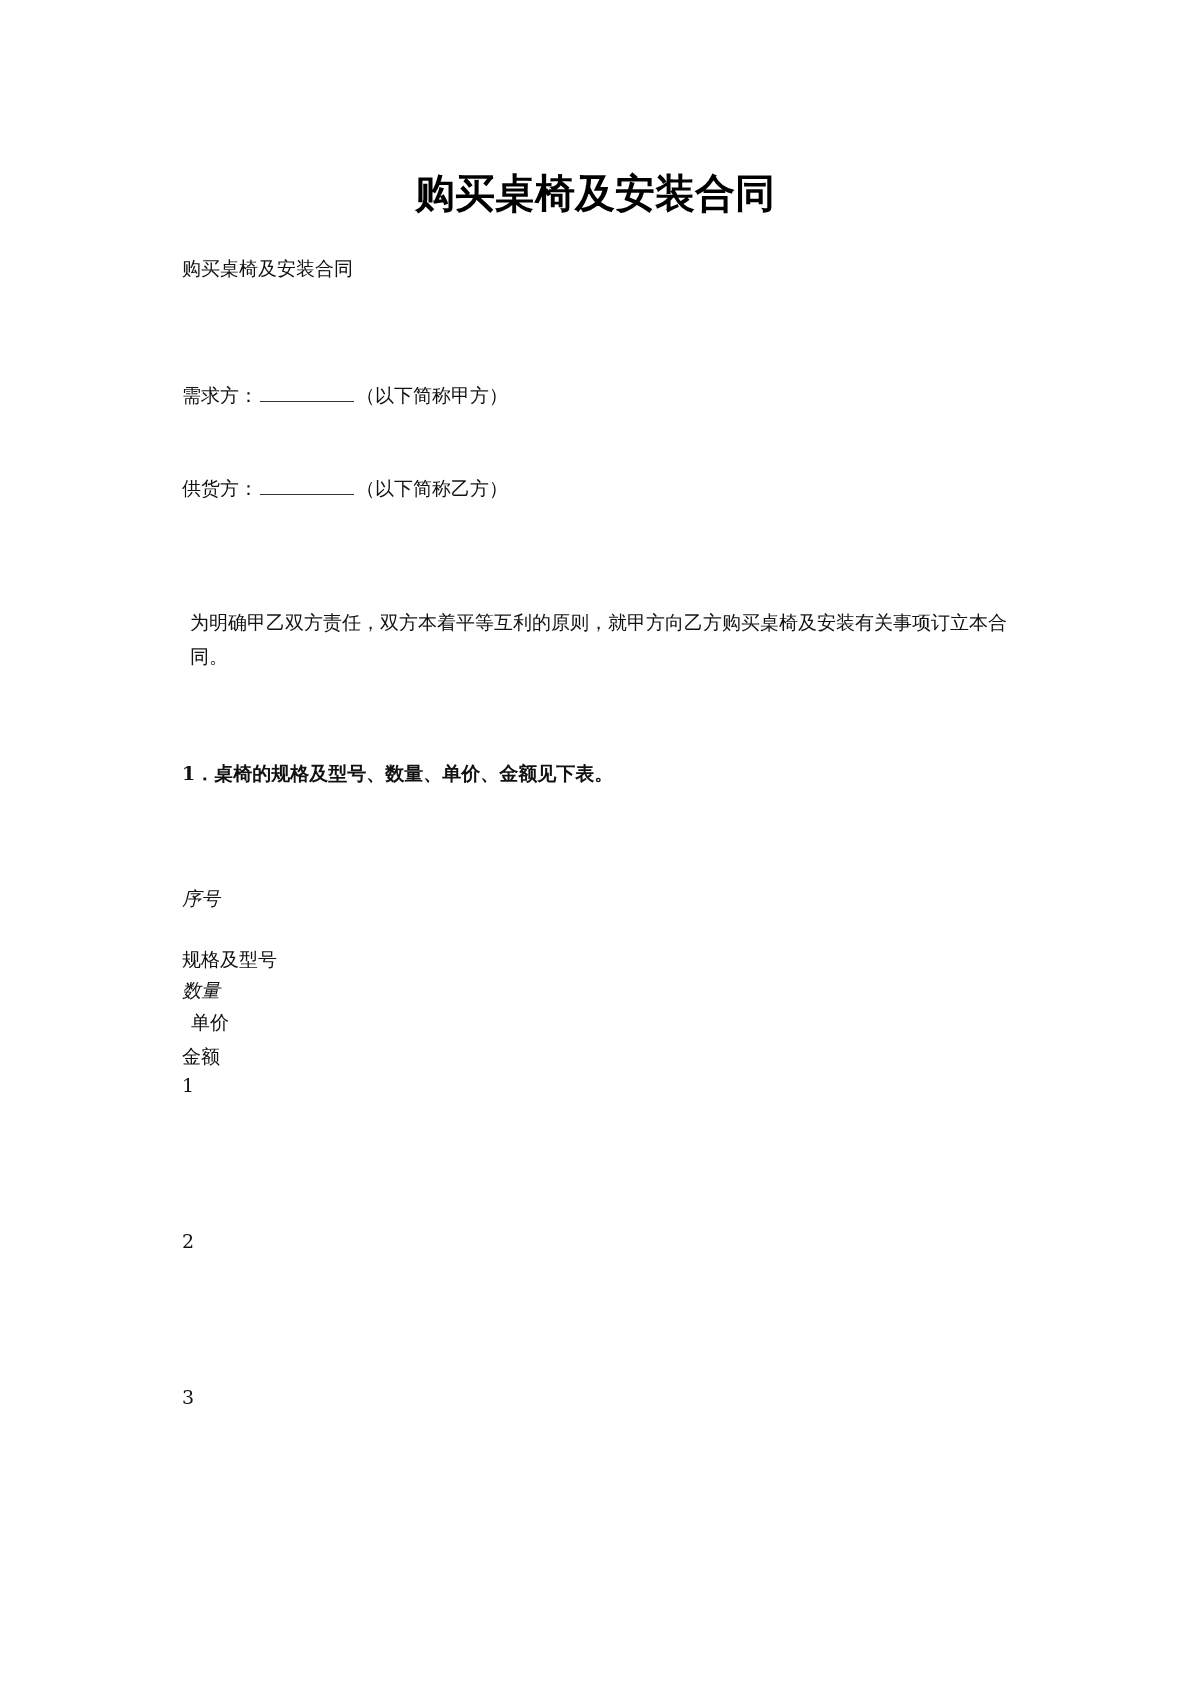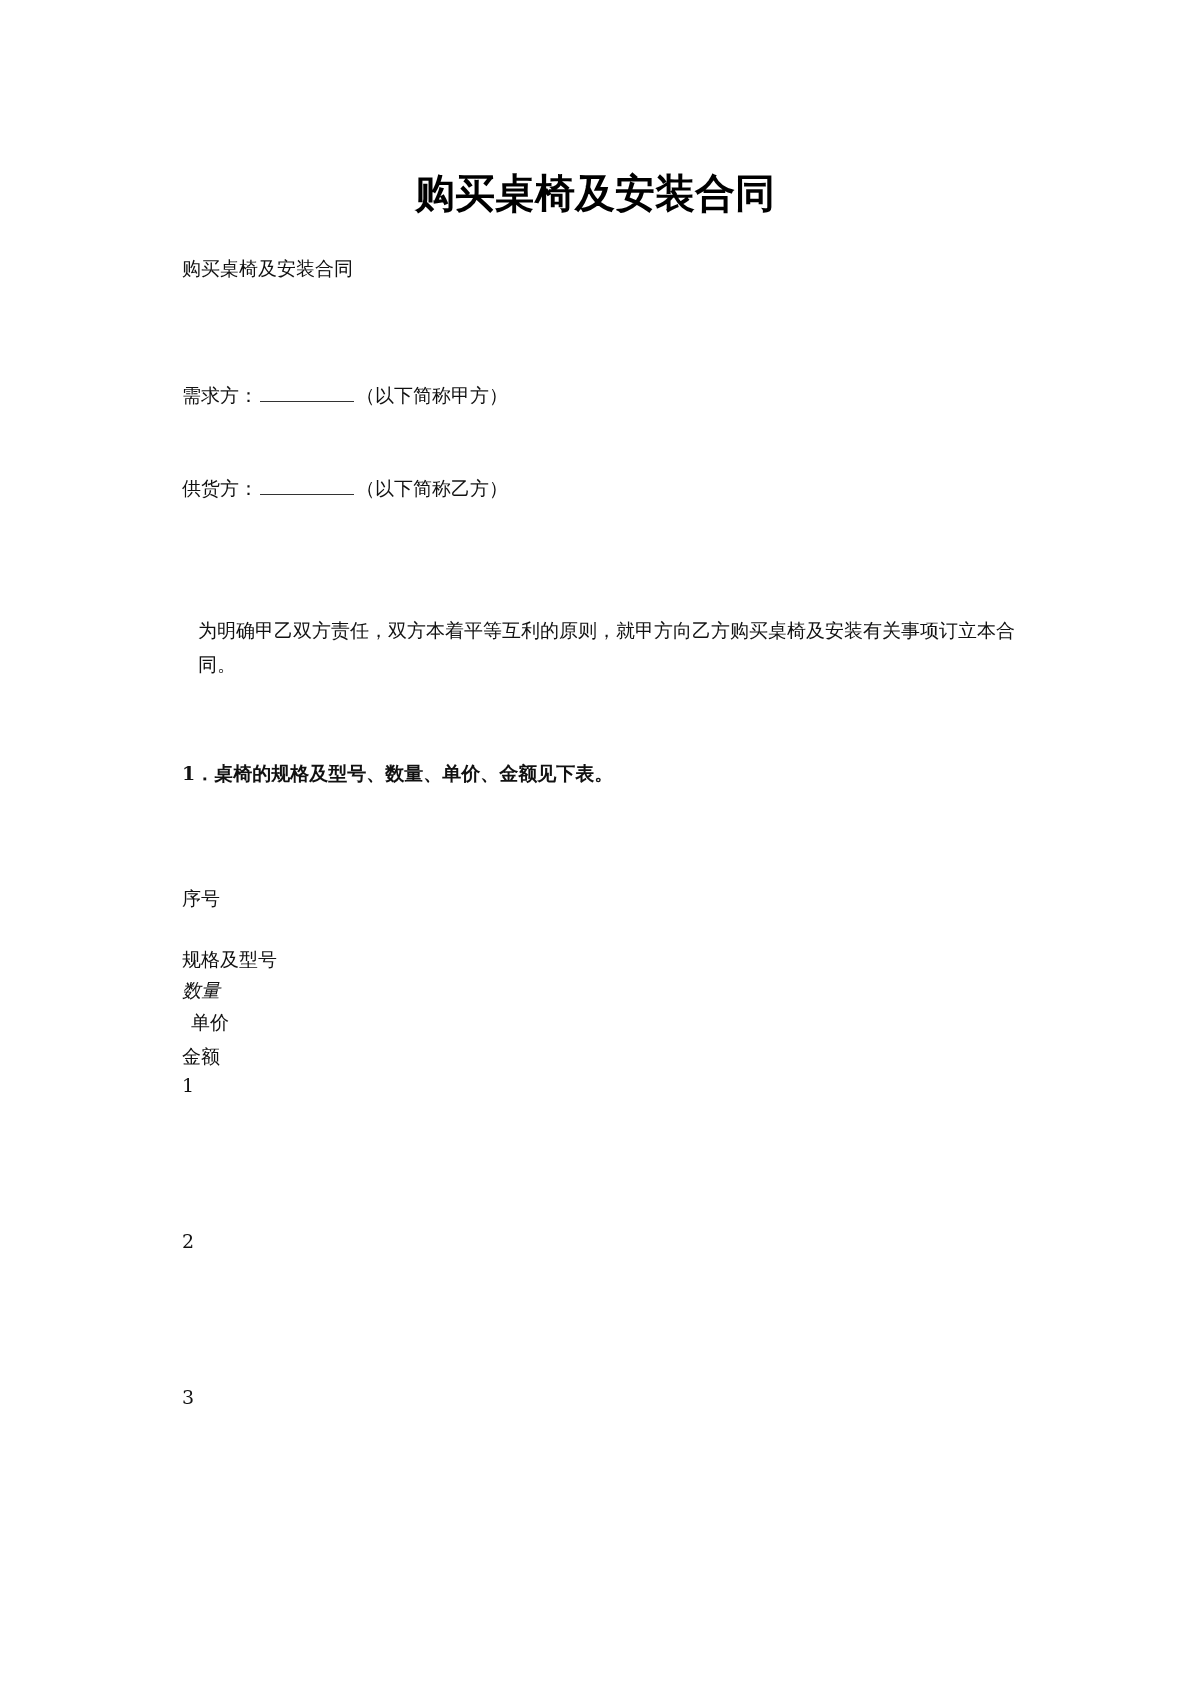--- a/index.html
+++ b/index.html
@@ -42,21 +42,21 @@
       line-height: 32px;
       white-space: nowrap;
       margin: 0;
     }
     .para {
       position: absolute;
       left: 182px;
       width: 840px;
       font-size: 19px;
       line-height: 34px;
-      margin: 16px;
+      margin: 8px;
     }
     .blank {
       display: inline-block;
       width: 94px;
       border-bottom: 1px solid #333333;
       height: 18px;
       vertical-align: baseline;
       margin: 0 2px;
     }
   </style>
@@ -74,21 +74,21 @@
   </p>
 
   <p class="line" style="top:379px;">
     <span>需求方：</span><span class="blank"></span><span>（以下简称甲方）</span>
   </p>
 
   <p class="para" style="top:597px;">为明确甲乙双方责任，双方本着平等互利的原则，就甲方向乙方购买桌椅及安装有关事项订立本合同。</p>
 
   <p class="line" style="top:757px;font-weight:bold;">1．桌椅的规格及型号、数量、单价、金额见下表。</p>
 
-  <p class="line" style="top:882px;">序号</p>
+  <p class="line" style="top:882px;font-style:italic;">序号</p>
   <p class="line" style="top:943px;">规格及型号</p>
   <p class="line" style="top:974px;font-style:italic;">数量</p>
   <p class="line" style="top:1006px;margin-left:9px;">单价</p>
   <p class="line" style="top:1040px;">金额</p>
 
   <p class="line" style="top:1069px;">1</p>
   <p class="line" style="top:1225px;">2</p>
   <p class="line" style="top:1381px;">3</p>
 
 </div>

